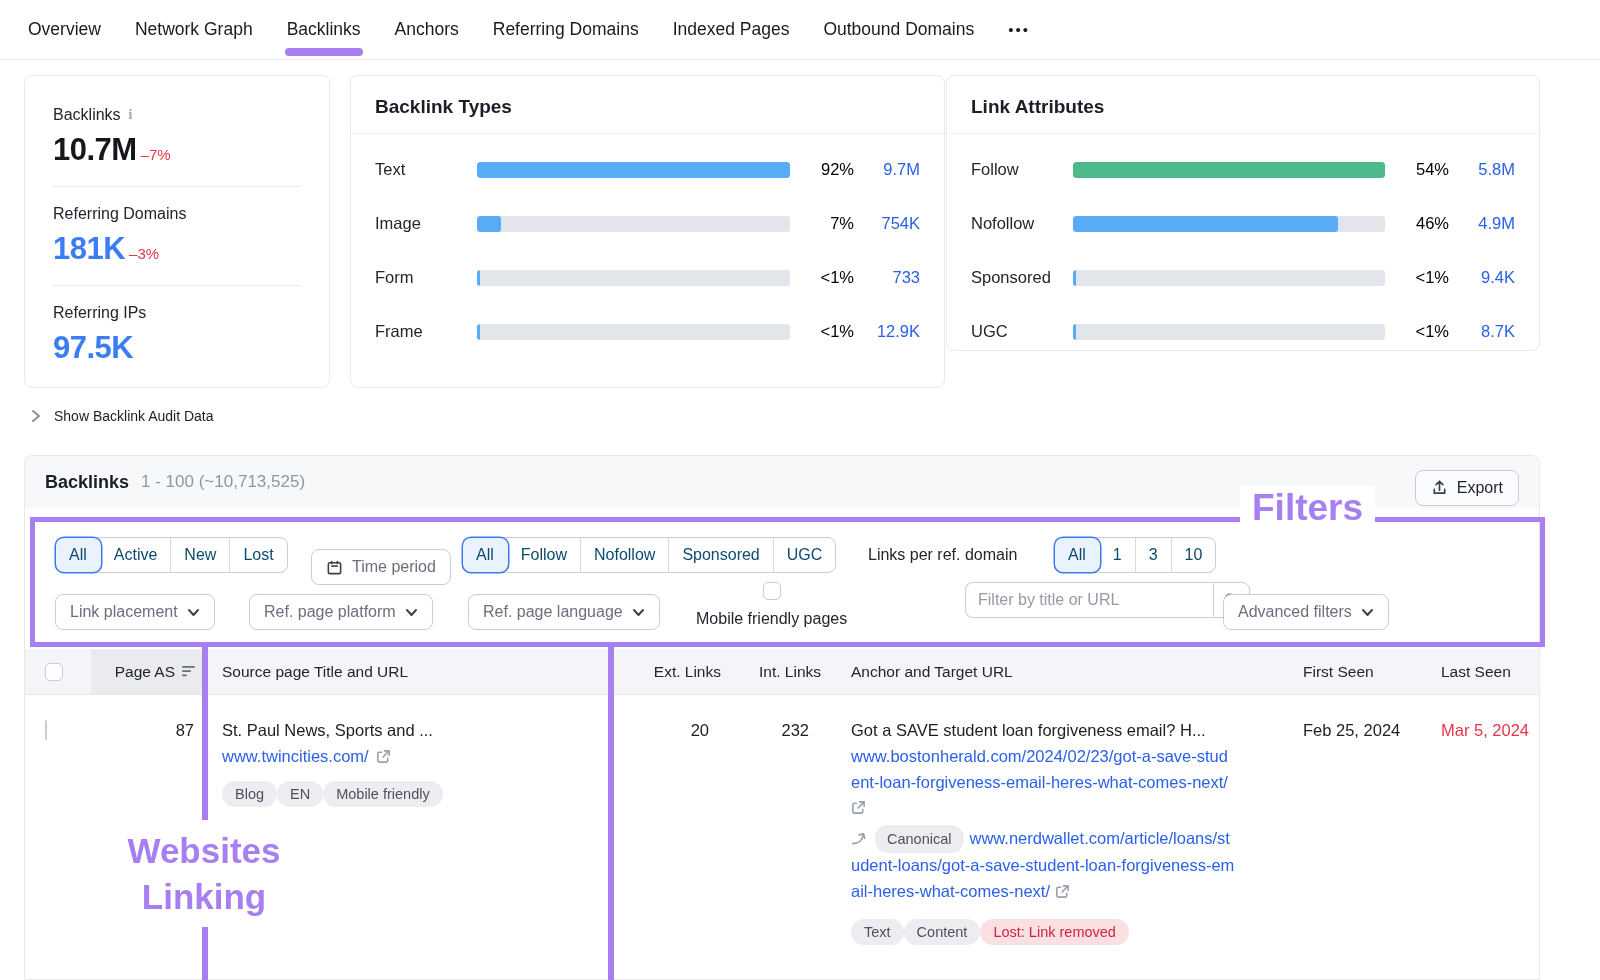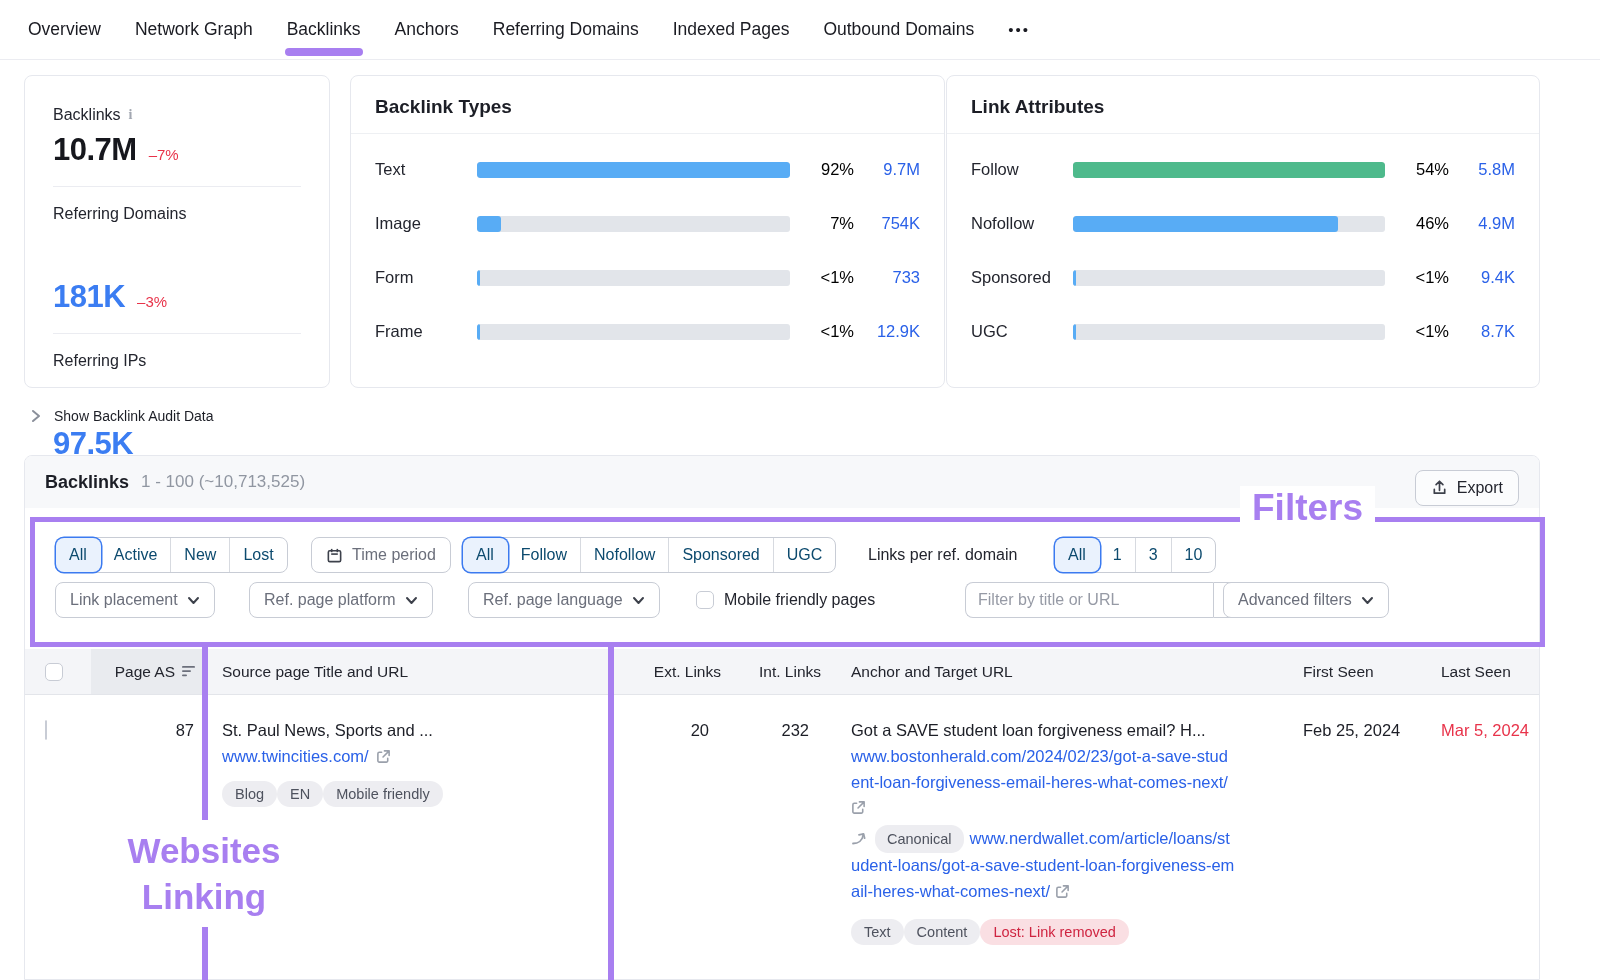--- a/index.html
+++ b/index.html
@@ -22,28 +22,28 @@
   .tab { position:relative; cursor:pointer; white-space:nowrap; }
   .tab.active::after { content:""; position:absolute; left:-2px; right:-2px; bottom:-16px;
     height:8px; border-radius:4px; background:var(--accent); }
   .more-dots { font-size:15px; letter-spacing:2px; cursor:pointer; }
 
   
   .card { position:absolute; background:#fff; border:1px solid var(--border); border-radius:8px; }
   #stat-card { left:24px; top:75px; width:306px; height:313px; padding:30px 28px; }
   .stat-label { font-size:16px; color:#23252e; display:flex; align-items:center; gap:8px; }
   .info-i { color:#a2a7b1; font-size:14px; font-weight:bold; font-family:"Liberation Serif",serif; cursor:pointer; }
-  .stat-line { display:flex; align-items:baseline; gap:12px; margin-top:8px; }
+  .stat-line { display:flex; align-items:baseline; gap:4px; margin-top:8px; }
   .stat-value { font-size:31px; font-weight:bold; letter-spacing:-0.5px; color:#16171d; }
-  .stat-value.blue { color:var(--statblue);margin-top:48px; }
+  .stat-value.blue { color:var(--statblue); }
   .stat-change { font-size:15px; color:var(--neg); }
   .stat-div { border:none; border-top:1px solid #ebecf1; margin:18px 0; }
 
   #types-card { left:350px; top:75px; width:595px; height:313px; }
-  #attrs-card { left:946px; top:75px; width:594px; height:313px; }
+  #attrs-card { left:946px; top:75px; width:594px; height:276px; }
   .panel-head { font-size:19px; font-weight:bold; padding:20px 24px 15px; border-bottom:1px solid #eef0f3; }
   .bar-rows { padding:26px 24px 0; display:flex; flex-direction:column; gap:35px; }
   .bar-row { display:flex; align-items:center; }
   .bar-label { width:102px; font-size:16.5px; color:#23252e; }
   .bar-track { flex:1; height:16px; background:#e2e5ea; border-radius:3px; position:relative; overflow:hidden; }
   .bar-fill { position:absolute; left:0; top:0; bottom:0; border-radius:3px; min-width:3px; }
   .bar-pct { width:64px; text-align:right; font-size:16.5px; color:#000000; }
   .bar-value { width:66px; text-align:right; font-size:16.5px; color:var(--link); }
 
   
@@ -61,25 +61,25 @@
   
   .filters-area { position:relative; height:141px; background:#fff; }
   .f { position:absolute; height:36px; }
   .seg { display:inline-flex; border:1px solid var(--ctlborder); border-radius:8px; background:#fff; height:36px; }
   .seg-opt { padding:0 13px; display:flex; align-items:center; font-size:16px; color:#0c4a6e;
     border-right:1px solid #d7dae0; cursor:pointer; }
   .seg-opt:last-child { border-right:none; }
   .seg-opt.selected { background:var(--selbg); box-shadow:0 0 0 1.5px var(--selborder); border-radius:8px;
     border-right-color:transparent; z-index:1; }
   .ctl-btn { display:inline-flex; align-items:center; gap:9px; border:1px solid var(--ctlborder);
-    border-radius:8px; background:#fff; height:36px; padding:0 14px; font-size:16px; color:var(--graytxt); cursor:pointer; }
+    border-radius:8px; background:#fff; height:36px; padding:0 14px; font-size:16px; color:var(--graytxt); cursor:pointer;margin-top:12px; }
   .ctl-btn .dark { color:#3d414b; }
   .f-label { display:flex; align-items:center; font-size:16px; color:#23252e; height:36px; }
   .chk { width:18px; height:18px; border:1.5px solid var(--ctlborder); border-radius:5px; background:#fff; cursor:pointer; flex:none; }
-  .chk-row { display:flex; align-items:center; gap:10px; font-size:16px; color:#23252e; height:36px; }
+  .chk-row { display:flex; align-items:center; gap:10px; font-size:16px; color:#23252e; height:36px;flex-direction:column; }
   .search-wrap { display:flex; height:36px; }
   .search-input { width:248px; height:36px; border:1px solid var(--ctlborder); border-right:none;
     border-radius:8px 0 0 8px; padding:0 12px; font-size:16px; color:#23252e; outline:none;
     font-family:"Liberation Sans",sans-serif; }
   .search-input::placeholder { color:#969aa5; }
   .search-btn { width:37px; height:36px; border:1px solid var(--ctlborder); border-radius:0 8px 8px 0;
     background:#fff; display:flex; align-items:center; justify-content:center; cursor:pointer; }
 
   
   .tbl-head, .tbl-row { display:grid; grid-template-columns:66px 115px 407px 108px 100px 440px 140px 140px; }

